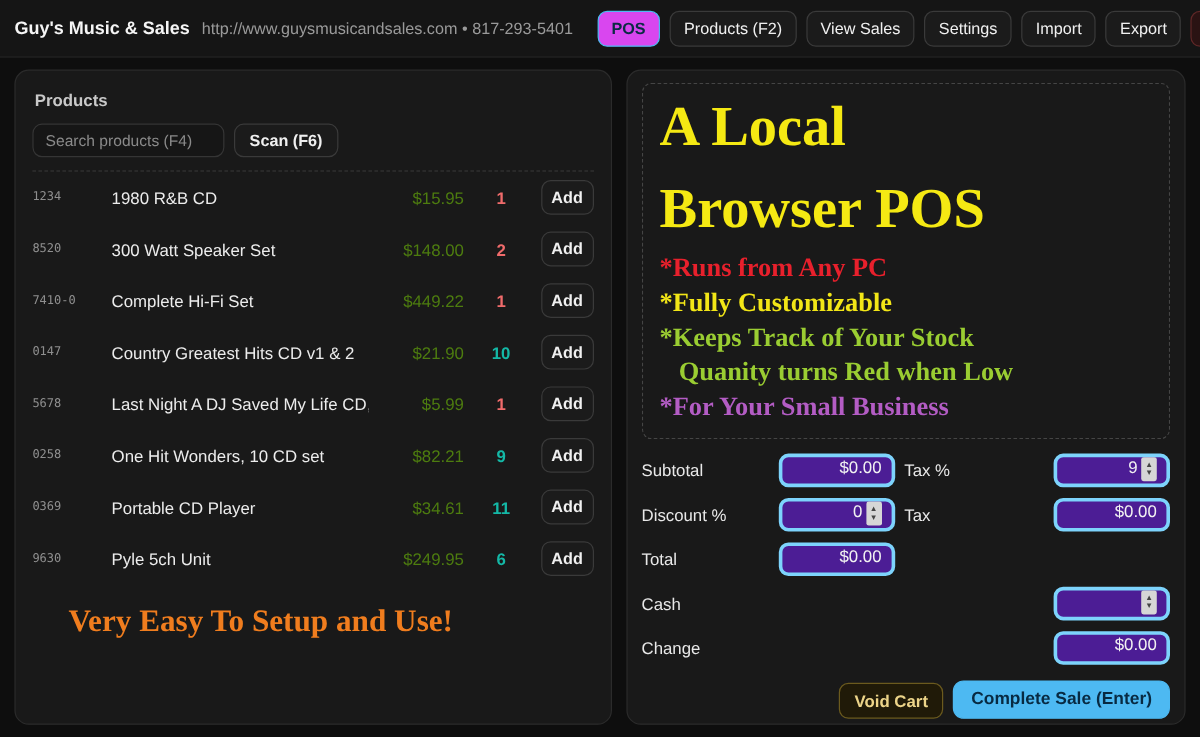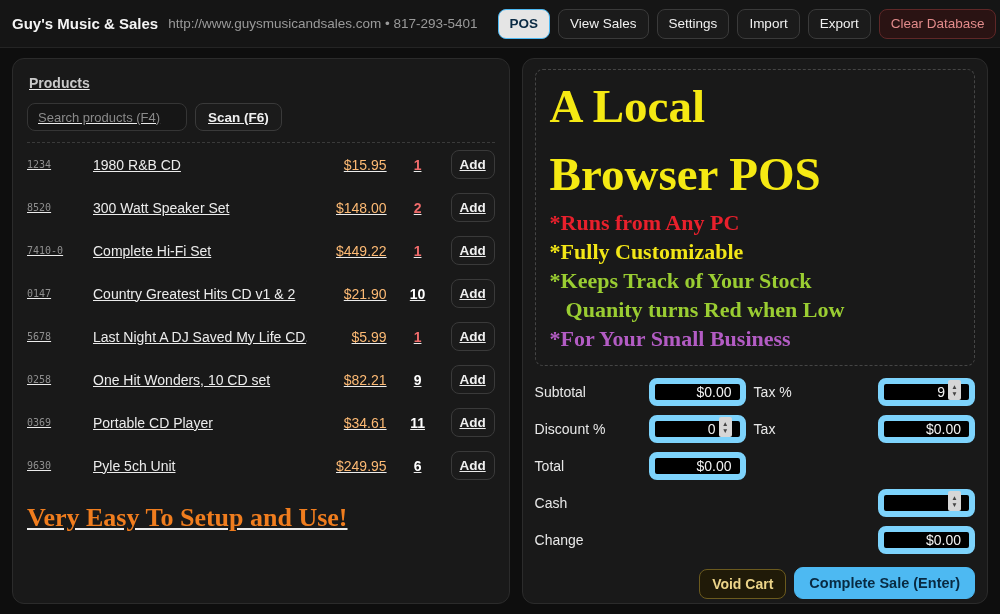--- a/index.html
+++ b/index.html
@@ -31,21 +31,21 @@
     background:#1b1b1b;
     border:1px solid #3a3a3a;
     color:#f0f0f0;
     font-size:13.5px;
     font-family:"Liberation Sans", sans-serif;
     display:flex; align-items:center;
     cursor:pointer;
     white-space:nowrap;
   }
   .nav-btn.active {
-    background:#e5e5e5;
+    background:#d946ef;
     border-color:#4db9f2;
     color:#0b2b44;
     font-weight:bold;
   }
   .nav-btn.danger {
     background:#2a1313;
     border-color:#5f2727;
     color:#e28b8b;
   }
   .nav-group { display:flex; gap:8px; }
@@ -56,21 +56,21 @@
     gap:12px;
     padding:10px 12px 10px 12px;
     height:556px;
   }
   .panel {
     background:#191919;
     border:1px solid #2b2b2b;
     border-radius:12px;
     height:546px;
   }
-  .panel-left  { width:529px; padding:14px 14px 0 14px;text-decoration:underline; }
+  .panel-left  { width:529px; padding:14px 14px 0 14px; }
   .panel-right { width:496px; padding:10px 12px; display:flex; flex-direction:column; }
 
   
   .panel-title { font-size:14px; font-weight:bold; color:#c9c9c9; margin:2px 0 12px 2px; }
   .search-row { display:flex; gap:8px; padding-bottom:11px; border-bottom:1px dashed #3a3a3a; }
   .search-input {
     width:160px; height:28px;
     background:#161616;
     border:1px solid #353535;
     border-radius:8px;
@@ -89,39 +89,40 @@
     cursor:pointer;
   }
   .product-row {
     display:grid;
     grid-template-columns:66px 1fr 80px 62px 46px;
     align-items:center;
     height:43px;
   }
   .p-id   { font-family:"DejaVu Sans Mono", monospace; font-size:10px; color:#8f8f8f; }
   .p-name { font-size:14px; color:#ececec; padding-right:6px; white-space:nowrap; overflow:hidden; }
-  .p-price{ font-size:14px; color:#fdba74; text-align:right; }
+  .p-price{ font-size:14px; color:#4d7c0f; text-align:right; }
   .p-qty  { font-size:14px; font-weight:bold; text-align:center; }
   .p-qty.low { color:#ef6b6b; }
-  .p-qty.ok  { color:#ffffff; }
+  .p-qty.ok  { color:#14b8a6; }
   .add-btn {
     width:44px; height:29px;
     background:#1b1b1b;
     border:1px solid #3a3a3a;
     border-radius:8px;
     color:#f0f0f0; font-size:13.5px; font-weight:bold;
     cursor:pointer;
     justify-self:end;
   }
   .tagline {
     margin-top:16px;
     font-family:"Liberation Serif", serif;
     font-weight:bold;
     font-size:26px;
     color:#f07d1e;
+    margin-left:30px;
   }
 
   
   .hero-box {
     border:1px dashed #454545;
     border-radius:8px;
     padding:2px 14px 12px 14px;
   }
   .hero-line {
     font-family:"Liberation Serif", serif;
@@ -144,25 +145,25 @@
     margin-top:12px;
     display:grid;
     grid-template-columns:106px 97px 1fr 97px;
     column-gap:8px;
     row-gap:9px;
     align-items:center;
   }
   .f-label { font-size:14px; color:#e8e8e8; }
   .field {
     height:28px;
-    background:#000000;
-    border:6px solid #7dd3fc;
+    background:#4c1d95;
+    border:3px solid #7dd3fc;
     border-radius:8px;
     display:flex;
-    align-items:flex-end;
+    align-items:flex-start;
     padding:0 8px 0 6px;
   }
   .field input {
     flex:1; min-width:0;
     background:transparent; border:none; outline:none;
     color:#f2f2f2; font-size:14px; text-align:right;
     font-family:"Liberation Sans", sans-serif;
   }
   .spinner {
     width:13px; height:20px;
@@ -204,20 +205,21 @@
 </style>
 </head>
 <body>
 
 <div class="topbar">
   <span class="store-name">Guy's Music &amp; Sales</span>
   <span class="store-url">http://www.guysmusicandsales.com • 817-293-5401</span>
   <span class="topbar-spacer"></span>
   <div class="nav-group">
     <button class="nav-btn active">POS</button>
+    <button class="nav-btn">Products (F2)</button>
     <button class="nav-btn">View Sales</button>
     <button class="nav-btn">Settings</button>
     <button class="nav-btn">Import</button>
     <button class="nav-btn">Export</button>
     <button class="nav-btn danger">Clear Database</button>
   </div>
 </div>
 
 <div class="main">
 

